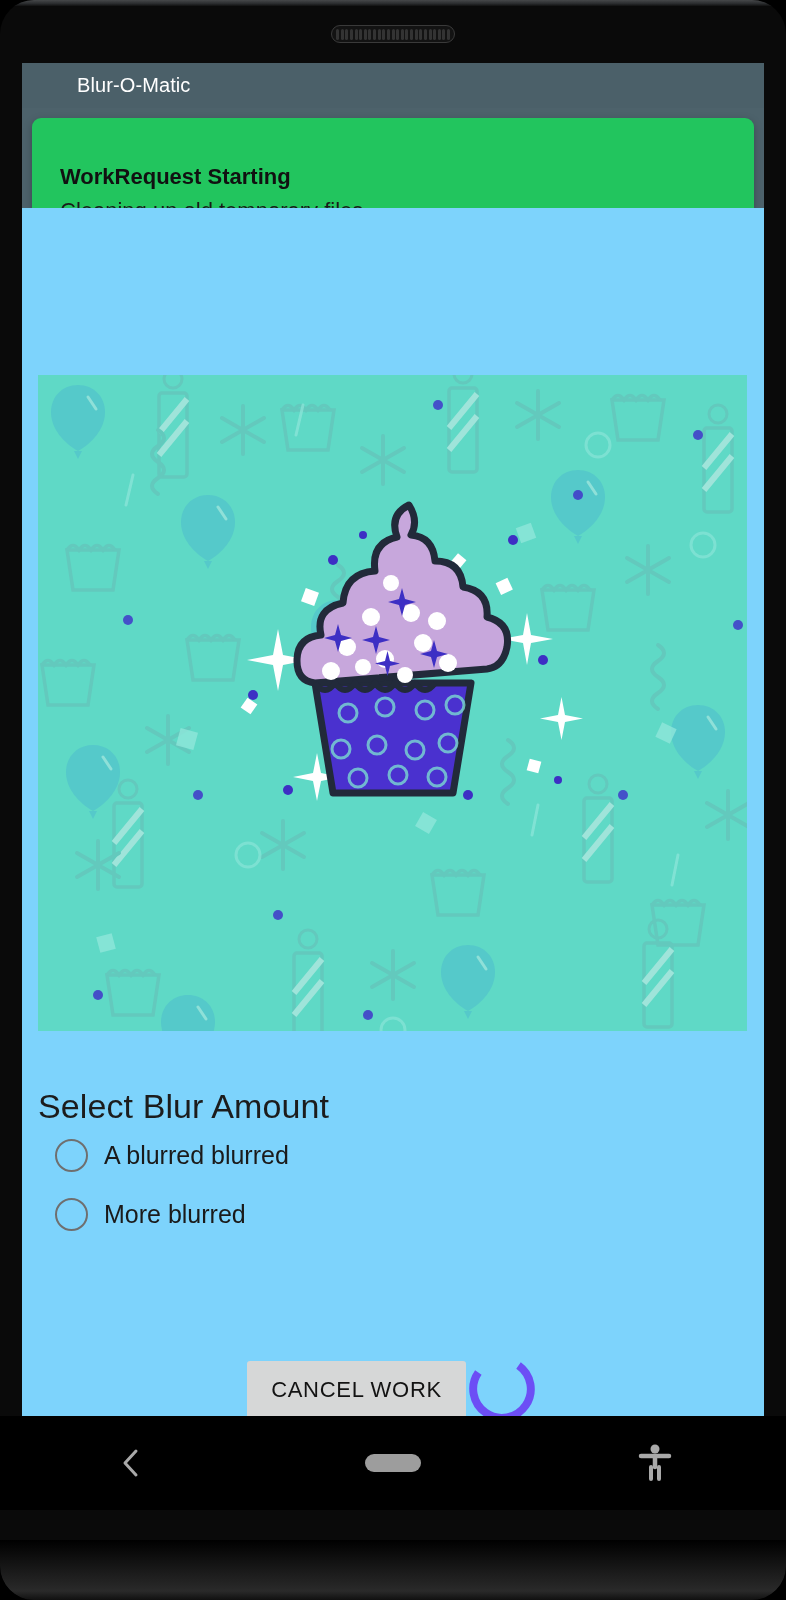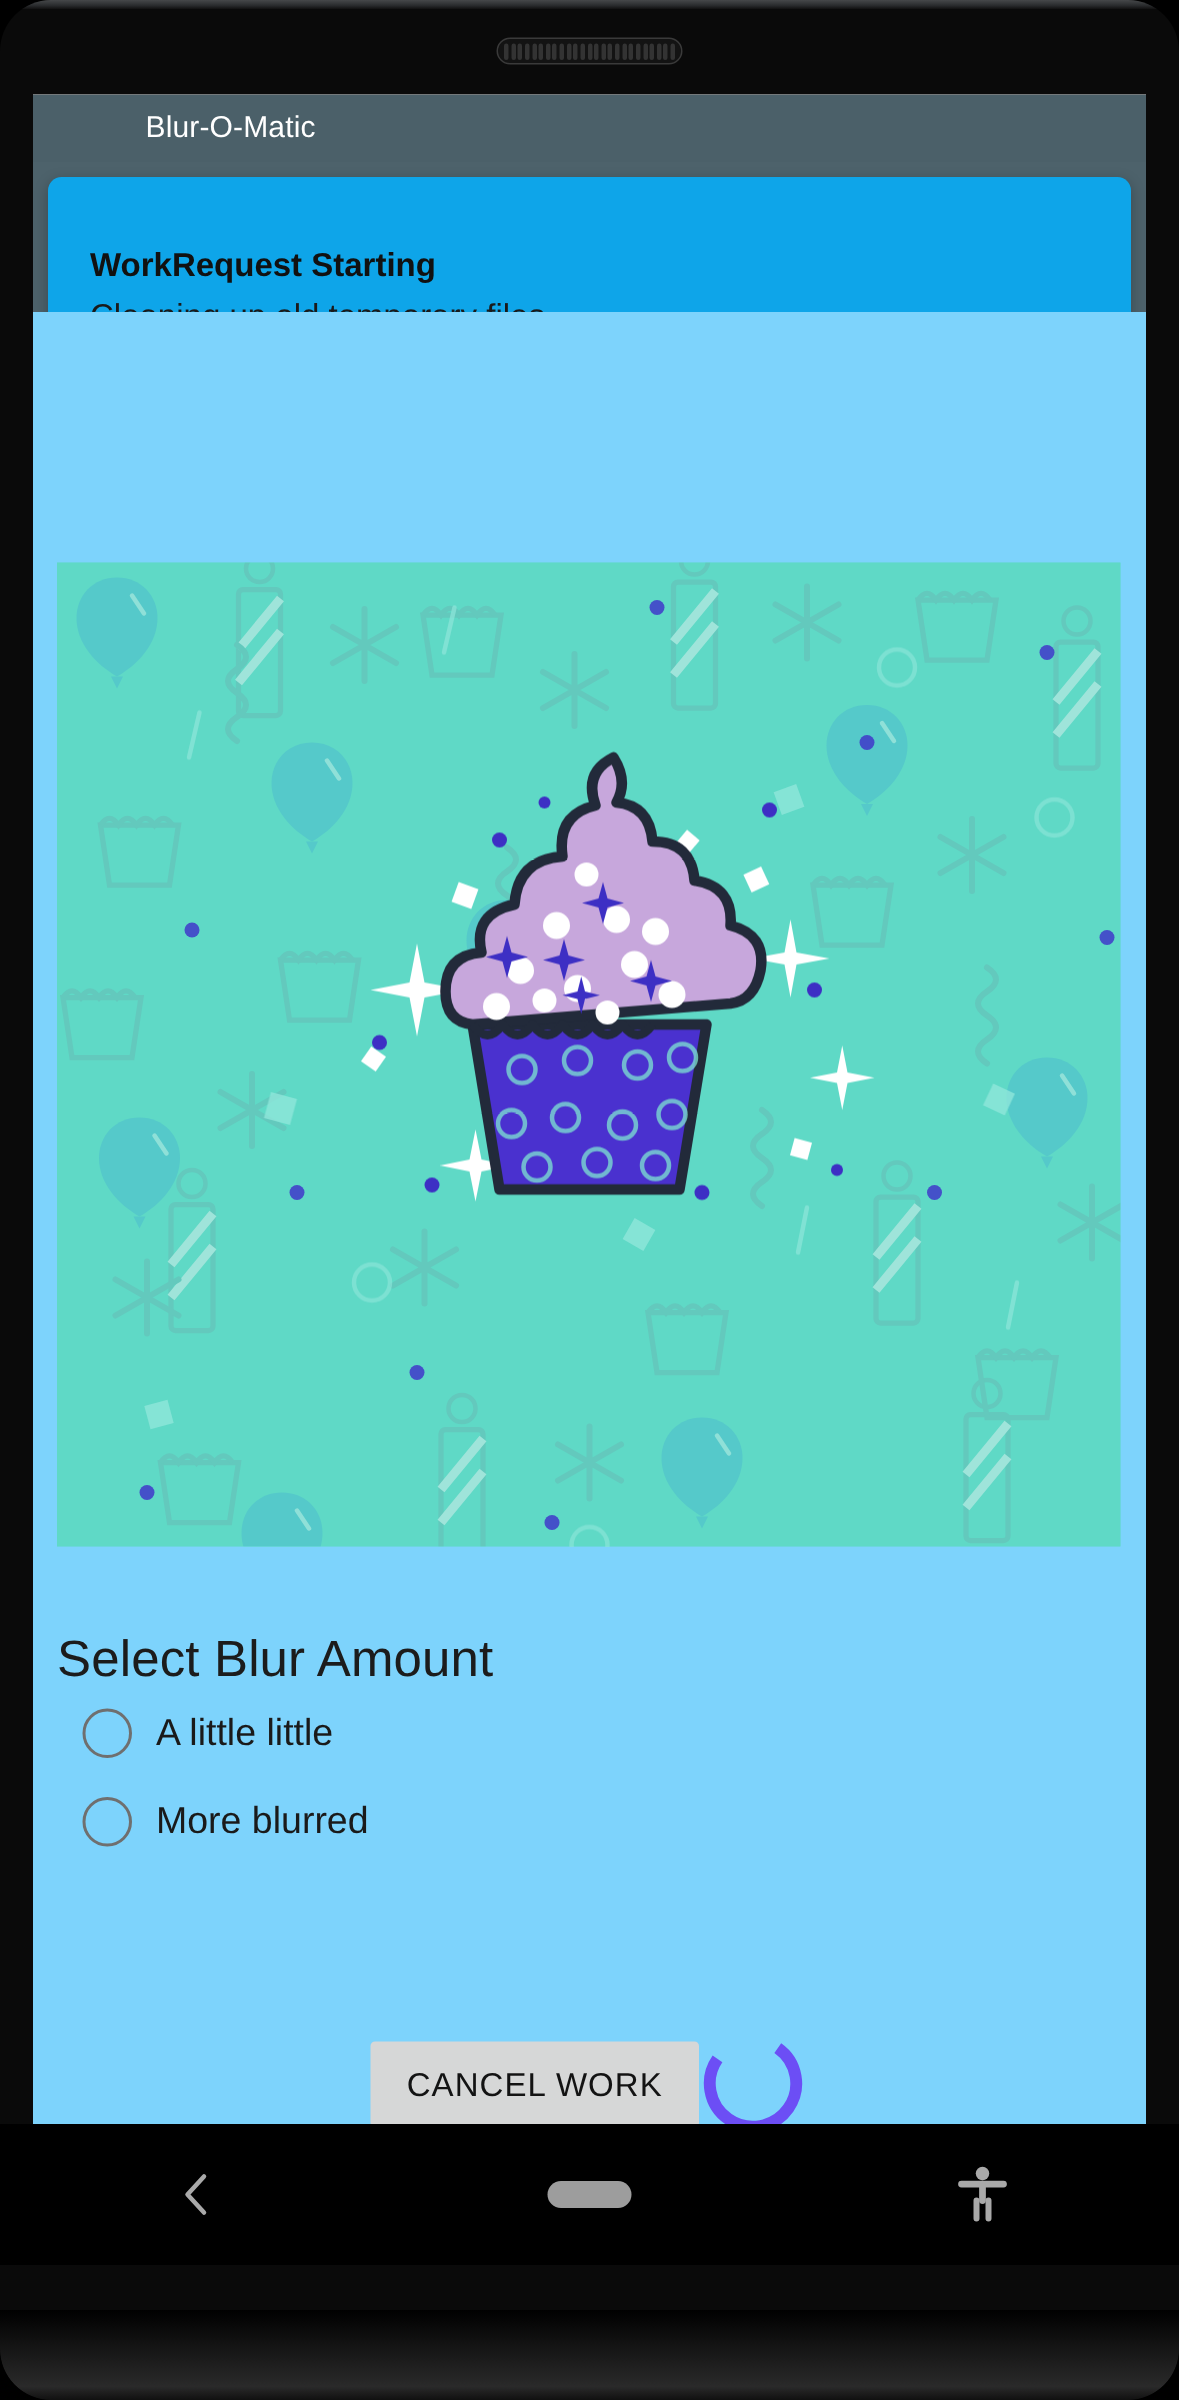--- a/index.html
+++ b/index.html
@@ -38,35 +38,35 @@
     background:#fafafa; overflow:hidden;
   }
 
   
   #statusbar {
     position:absolute; left:0; top:0; width:742px; height:45px;
     background:#4b6069;
     display:flex; align-items:center; justify-content:space-between;
     padding:0 18px 0 55px;
   }
-  #statusbar .title { color:#fff; font-size:20px; letter-spacing:.1px;margin-left:20px; }
+  #statusbar .title { color:#fff; font-size:20px; letter-spacing:.1px; }
   #status-icons { display:flex; align-items:center; gap:9px; }
   #status-icons .lte { color:#fff; font-size:21px; letter-spacing:-.3px; }
   #status-icons .pct { color:#fff; font-size:24px; letter-spacing:-.5px; font-weight:400; }
 
   
   #appbar {
     position:absolute; left:0; top:45px; width:742px; height:100px;
     background:#4d626b;
   }
 
   
   #toast {
     position:absolute; left:10px; top:55px; width:722px; height:155px;
-    background:#0ea5e9; border-radius:9px;
+    background:#22c55e; border-radius:9px;
     box-shadow:0 3px 9px rgba(0,0,0,.26);
     padding:42px 0 0 28px;
   }
   #toast .t1 { font-size:22px; font-weight:bold; color:#111; line-height:1.5; }
   #toast .t2 { font-size:22px; color:#1a1a1a; line-height:1.6; }
 
   
   #content {
     position:absolute; left:0; top:145px; width:742px; height:1208px;
     background:#7dd3fc;
@@ -331,21 +331,21 @@
             </g>
           </g>
         </svg>
       </div>
 
       <div id="blur-section">
         <div id="blur-title">Select Blur Amount</div>
 
         <div class="radio-row">
           <span class="radio"></span>
-          <span class="radio-label">A little little</span>
+          <span class="radio-label">A blurred blurred</span>
         </div>
 
         <div class="radio-row">
           <span class="radio"></span>
           <span class="radio-label">More blurred</span>
         </div>
 
       </div>
 
       <div id="action-row">

